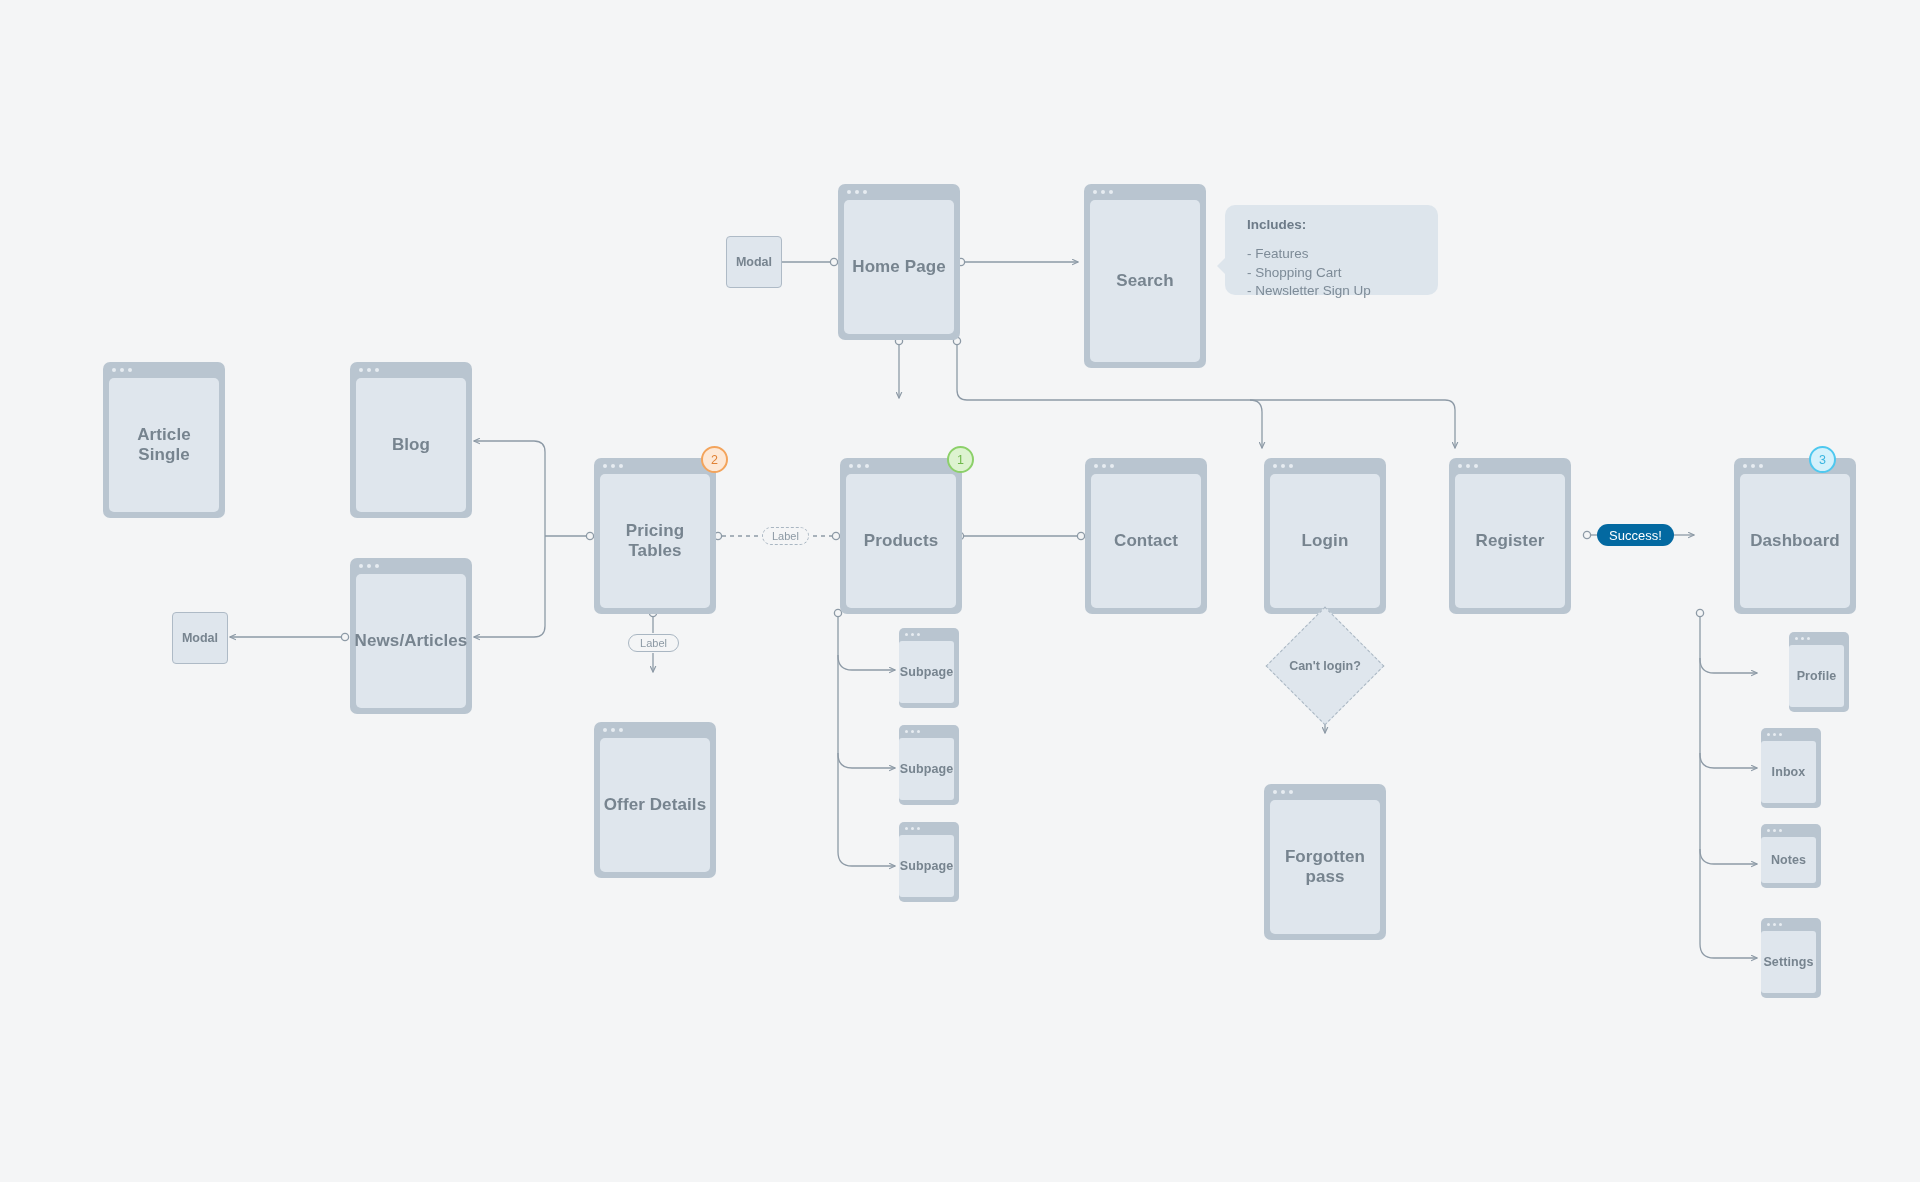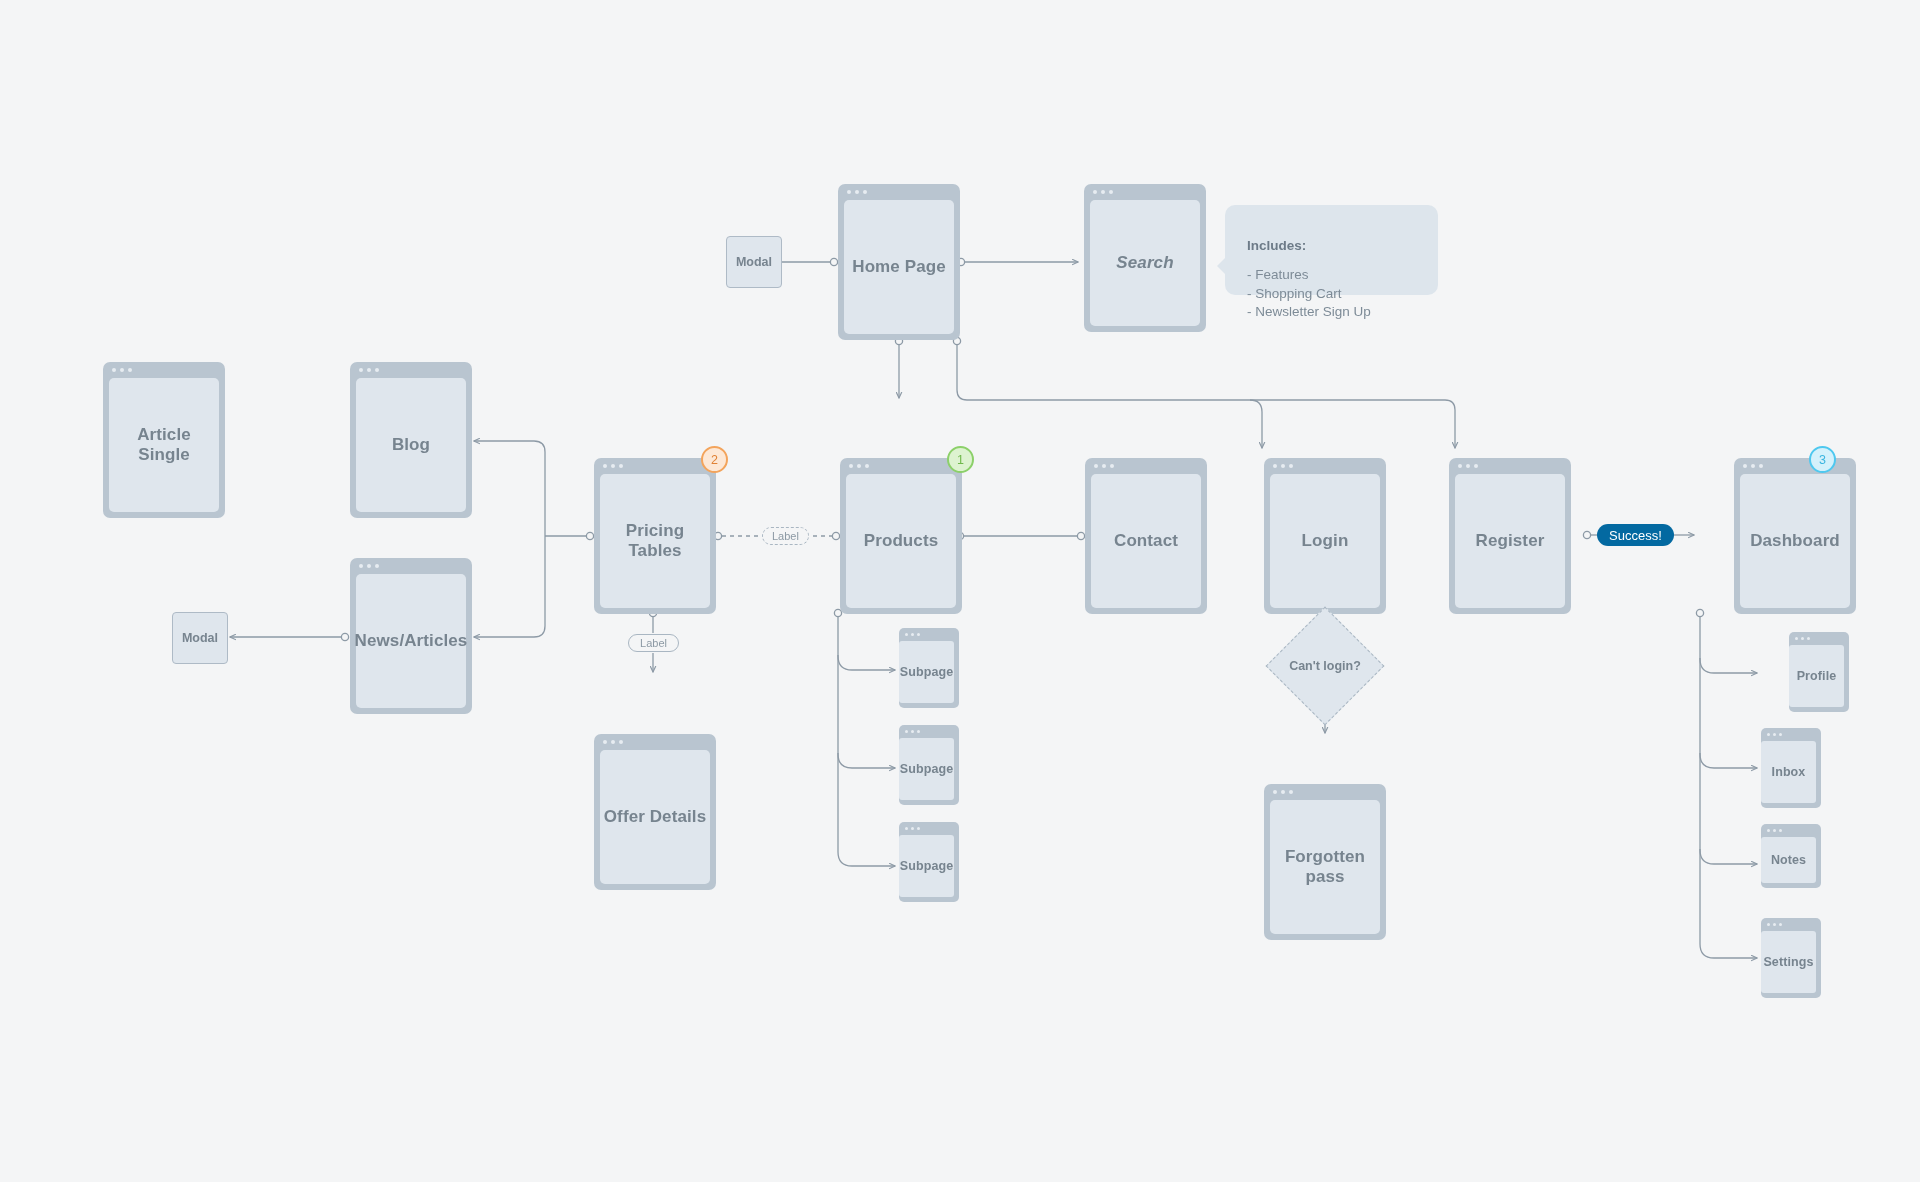--- a/index.html
+++ b/index.html
@@ -98,21 +98,21 @@
     font-size: 12.5px;
     font-weight: bold;
   }
 
   
   .note {
     position: absolute;
     box-sizing: border-box;
     background: #dde5ec;
     border-radius: 10px;
-    padding: 33px 20px 18px 22px;
+    padding: 12px 20px 18px 22px;
     color: #7d8b97;
     font-size: 13.5px;
     line-height: 1.22;
   }
   .note .note-title {
     font-weight: bold;
     color: #6d7b88;
     margin-bottom: 13px;
     font-size: 13.5px;
   }
@@ -282,21 +282,21 @@
           <i></i>
           <i></i>
           <i></i>
         </div>
     </div>
     <div class="screen">
       <span class="label">Home Page</span>
     </div>
   </div>
 
-  <div class="card big" style="left:1084px; top:184px; width:122px; height:148px;font-style:italic;">
+  <div class="card big" style="left:1084px; top:184px; width:122px; height:184px;">
     <div class="titlebar">
       <div class="dots">
           <i></i>
           <i></i>
           <i></i>
         </div>
     </div>
     <div class="screen">
       <span class="label">Search</span>
     </div>
@@ -370,21 +370,21 @@
   </div>
 
   <div class="pill dashed" style="left:762px; top:527px;">
     <span>Label</span>
   </div>
 
   <div class="pill solid" style="left:628px; top:634px; width:51px;">
     <span>Label</span>
   </div>
 
-  <div class="card big" style="left:594px; top:722px; width:122px; height:156px;margin-top:12px;">
+  <div class="card big" style="left:594px; top:722px; width:122px; height:156px;">
     <div class="titlebar">
       <div class="dots">
           <i></i>
           <i></i>
           <i></i>
         </div>
     </div>
     <div class="screen">
       <span class="label">Offer Details</span>
     </div>

